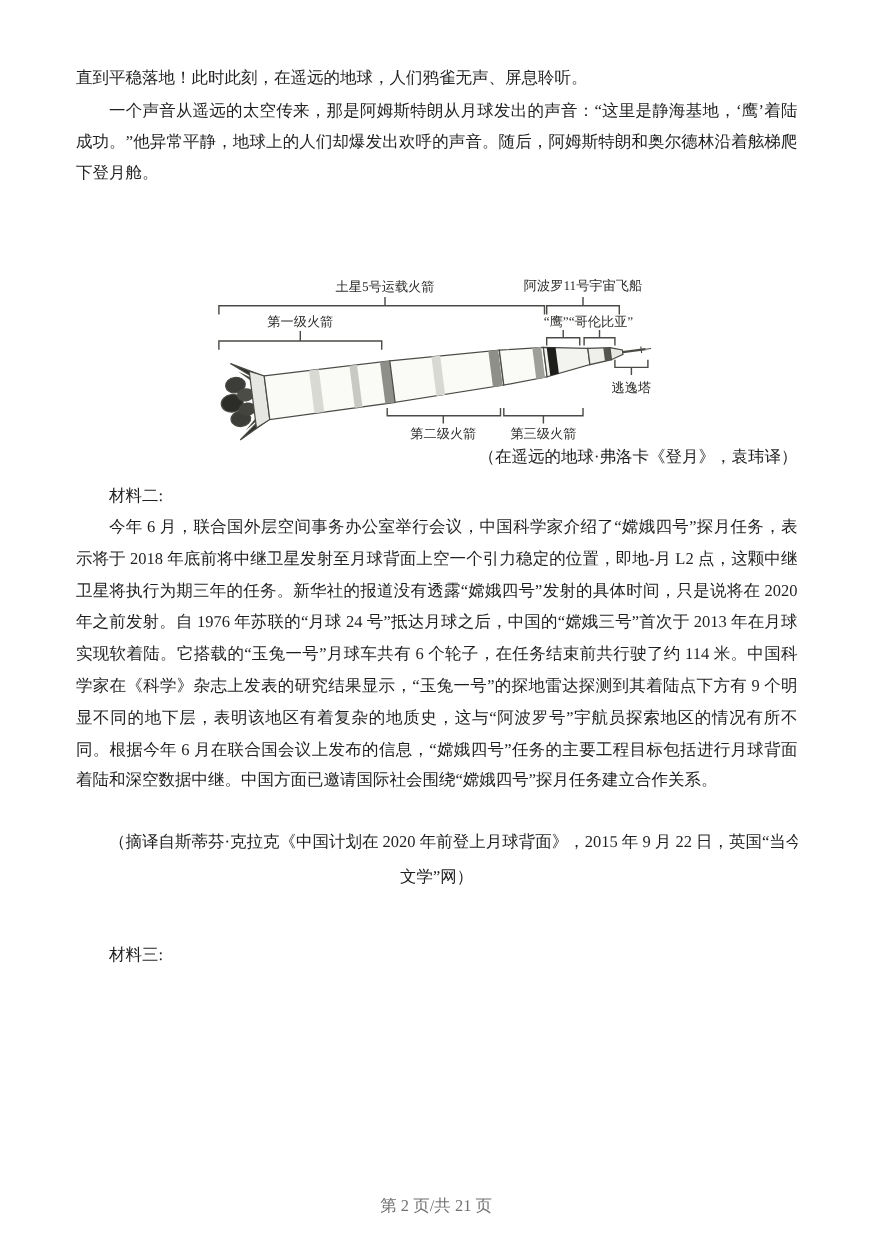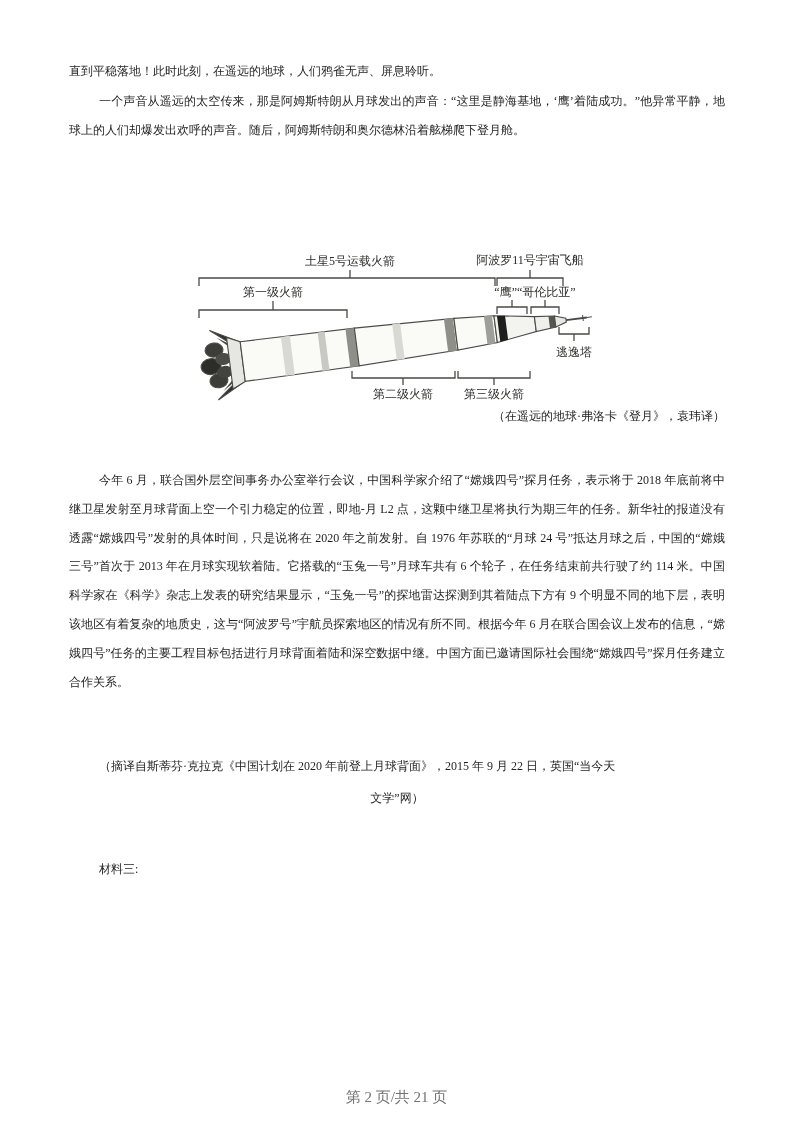--- a/index.html
+++ b/index.html
@@ -8,21 +8,21 @@
     width:793px; height:1122px;
     margin:0 auto;
     background:#ffffff;
     font-family:"Liberation Serif", serif;
     color:#1f1f1f;
     overflow:hidden;
   }
   .tb {
     position:absolute;
     left:69px; width:656px;
-    font-size:12px;
+    font-size:15px;
     line-height:28.8px;
     text-align:justify;
   }
   .tb p { margin:0; }
   .tb p.gap { margin-top:1px; }
   .indent { text-indent:30px; }
   .right { text-align:center; }
   .caption { text-align:right; }
   .figure {
     position:absolute;
@@ -111,20 +111,21 @@
       <text x="123" y="52" text-anchor="middle">第一级火箭</text>
       <text x="385" y="52" text-anchor="middle">“鹰”“哥伦比亚”</text>
       <text x="424" y="112" text-anchor="middle">逃逸塔</text>
       <text x="253" y="154" text-anchor="middle">第二级火箭</text>
       <text x="344" y="154" text-anchor="middle">第三级火箭</text>
     </svg>
   </div>
 
   <div class="tb caption" style="top:402px;">（在遥远的地球·弗洛卡《登月》，袁玮译）</div>
 
+  <div class="tb indent" style="top:437px;">材料二:</div>
   <div class="tb indent" style="top:466px;">今年 6 月，联合国外层空间事务办公室举行会议，中国科学家介绍了“嫦娥四号”探月任务，表示将于 2018 年底前将中继卫星发射至月球背面上空一个引力稳定的位置，即地-月 L2 点，这颗中继卫星将执行为期三年的任务。新华社的报道没有透露“嫦娥四号”发射的具体时间，只是说将在 2020 年之前发射。自 1976 年苏联的“月球 24 号”抵达月球之后，中国的“嫦娥三号”首次于 2013 年在月球实现软着陆。它搭载的“玉兔一号”月球车共有 6 个轮子，在任务结束前共行驶了约 114 米。中国科学家在《科学》杂志上发表的研究结果显示，“玉兔一号”的探地雷达探测到其着陆点下方有 9 个明显不同的地下层，表明该地区有着复杂的地质史，这与“阿波罗号”宇航员探索地区的情况有所不同。根据今年 6 月在联合国会议上发布的信息，“嫦娥四号”任务的主要工程目标包括进行月球背面着陆和深空数据中继。中国方面已邀请国际社会围绕“嫦娥四号”探月任务建立合作关系。</div>
   <div class="tb indent" style="top:752px; white-space:nowrap; overflow:hidden;">（摘译自斯蒂芬·克拉克《中国计划在 2020 年前登上月球背面》，2015 年 9 月 22 日，英国“当今天</div>
   <div class="tb right" style="top:784px;">文学”网）</div>
 
   <div class="tb indent" style="top:855px;">材料三:</div>
 
   <div class="footer">第 2 页/共 21 页</div>
 
 </div>
 

